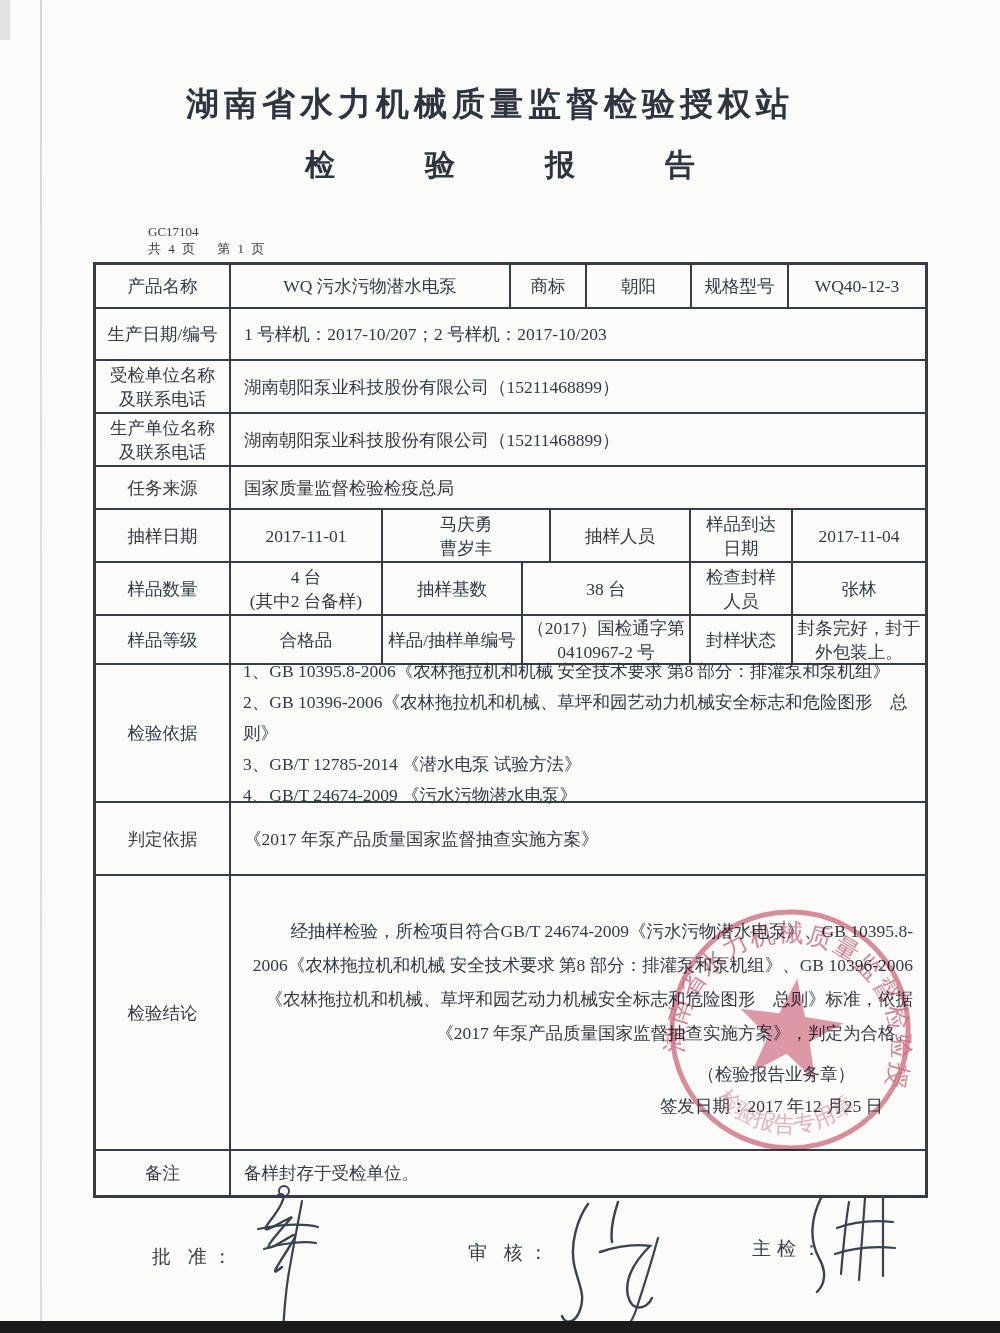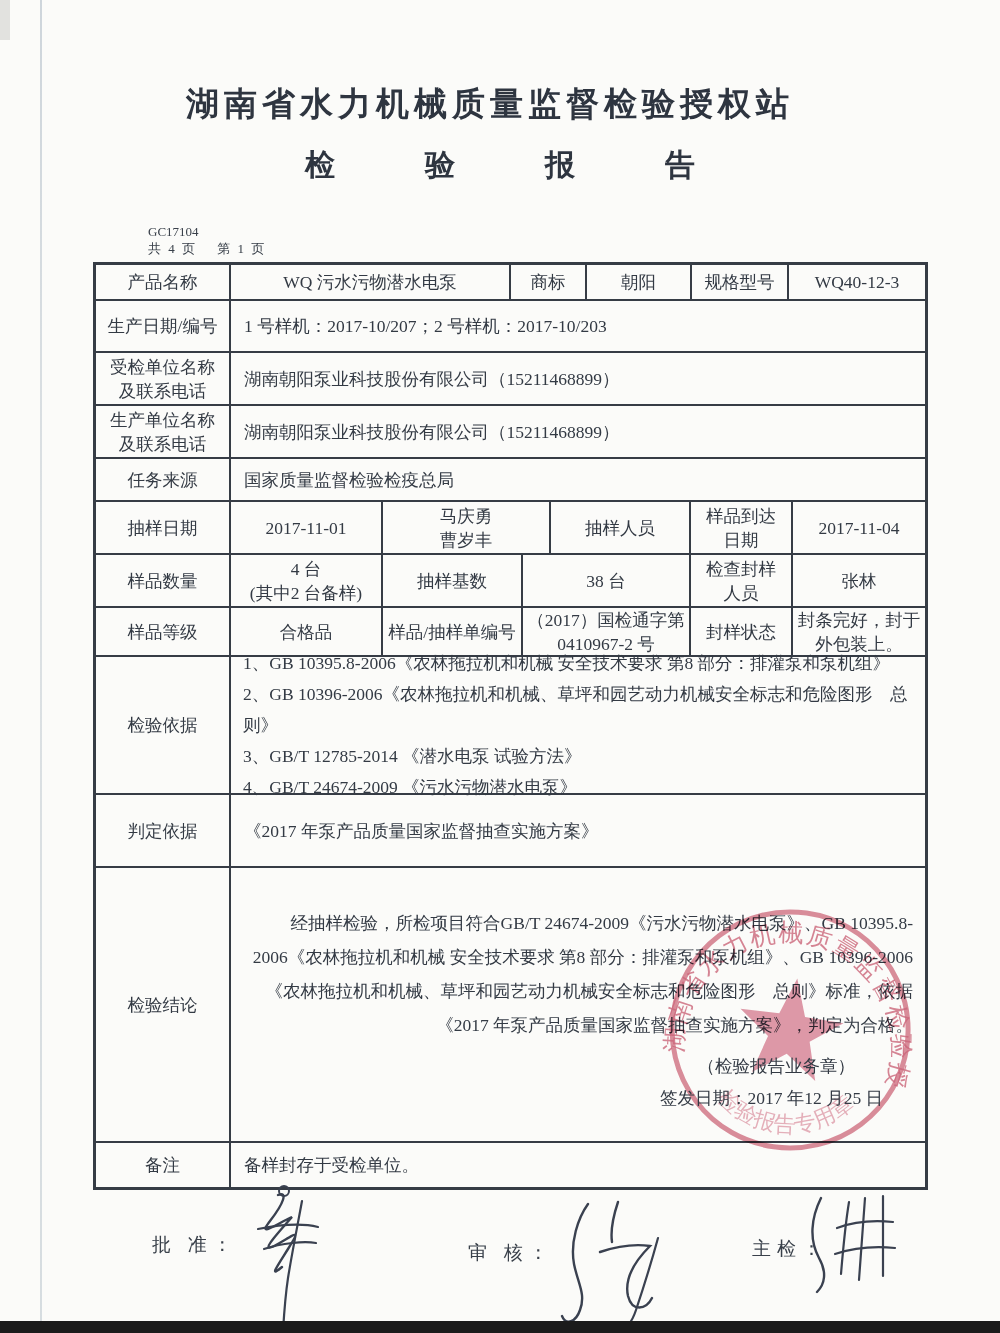--- a/index.html
+++ b/index.html
@@ -37,38 +37,38 @@
 
   
   .c-label { width:135px; flex:none; }
   .r1-prod { width:280px; flex:none; } .r1-tml { width:76px; flex:none; }
   .r1-tm { width:105px; flex:none; } .r1-specl { width:97px; flex:none; }
   .r1-spec { flex:1; }
   .wide { flex:1; }
   .g2 { width:152px; flex:none; } .g3 { width:140px; flex:none; }
   .g4 { width:168px; flex:none; } .g5 { width:102px; flex:none; padding:2px 8px; } .g6 { flex:1; }
 
-  .h56{height:36px;} .h54{height:52px;} .h55{height:53px;} .h45{height:43px;}
+  .h56{height:44px;} .h54{height:52px;} .h55{height:53px;} .h45{height:43px;}
   .h51{height:49px;} .h140{height:138px;} .h75{height:73px;} .h277{height:275px;} .h53{height:44px;}
 
   .basis-list { justify-content:center; padding:6px 4px 6px 12px; }
   .basis-list div { line-height:31px; }
 
   .concl-cell { position:relative; justify-content:flex-start; }
   .concl-text { margin-top:38px; padding:0 12px 0 14px; text-indent:2em; line-height:34px; font-size:17.5px;text-align:right; }
   .signoff { position:absolute; right:42px; top:182px; text-align:right; font-size:17.5px;
     line-height:32px; z-index:4; color:#333a44; }
   .signoff .l1 { margin-right:28px; }
 
   .stamp { position:absolute; left:663px; top:903px; width:255px; height:255px;
     z-index:3; mix-blend-mode:multiply; opacity:.88; transform:rotate(8deg); pointer-events:none; }
 
   .sig-row { position:absolute; left:0; top:1228px; width:1000px; font-size:19px; color:#39404a; }
   .sig-label { position:absolute; letter-spacing:6px; }
-  .sig-label-approve { left:152px; top:4px; }
+  .sig-label-approve { left:152px; top:16px; }
   .sig-label-review  { left:468px; top:12px; }
   .sig-label-chief   { left:752px; top:8px; }
   .sig-svg { position:absolute; pointer-events:none; }
   .sig-approve-svg { left:218px; top:-45px; }
   .sig-review-svg  { left:540px; top:-30px; }
   .sig-chief-svg   { left:795px; top:-40px; }
 </style>
 </head>
 <body>
 

